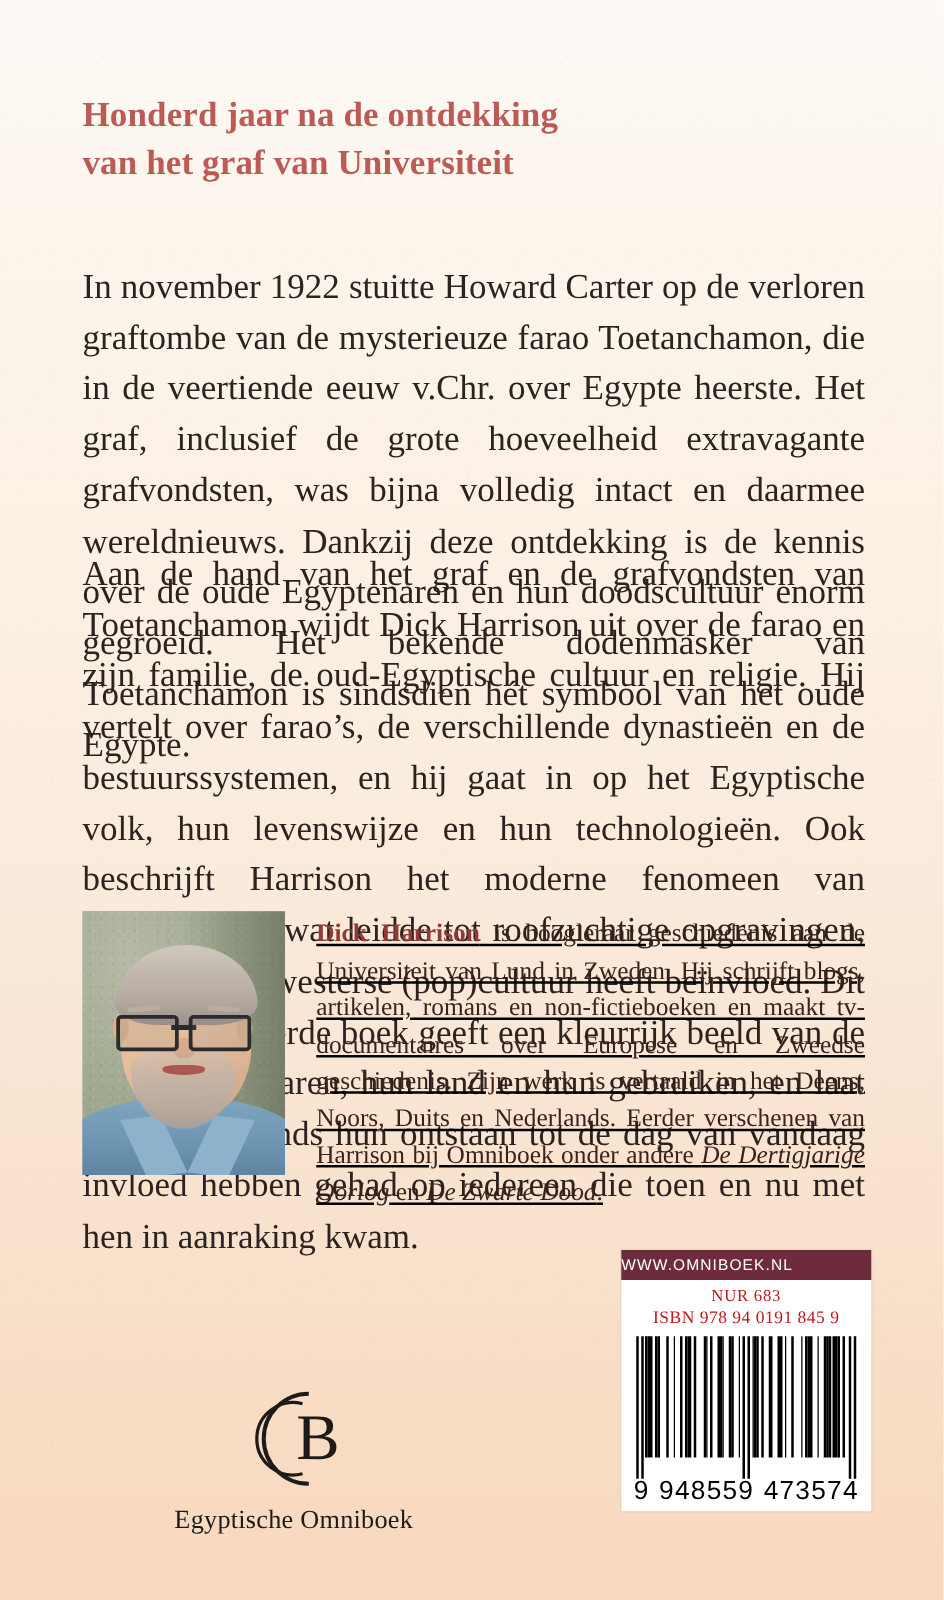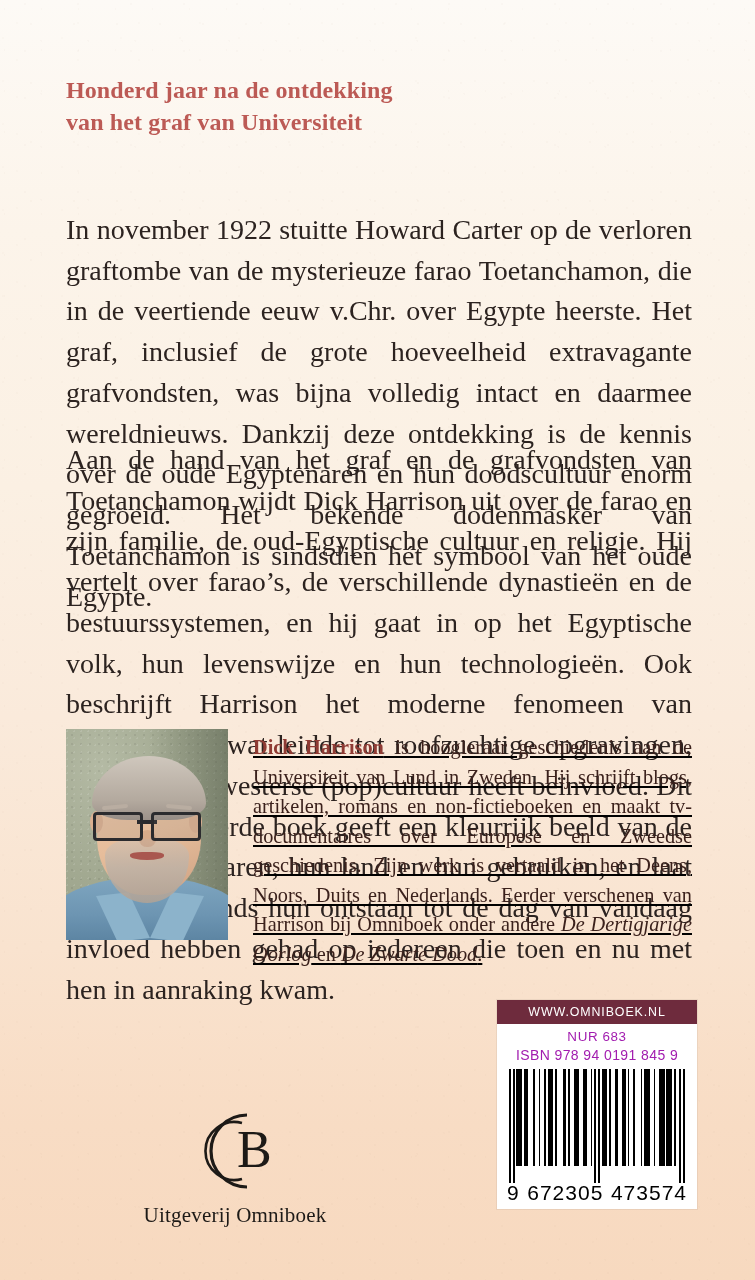--- a/index.html
+++ b/index.html
@@ -40,21 +40,21 @@
       radial-gradient(circle at 5%  88%, rgba(150,120,95,.08) 0 1px, transparent 1px);
     background-size: 37px 41px, 53px 47px, 43px 59px, 61px 37px, 47px 53px, 59px 43px;
   }
 
   .title {
     position: absolute;
     left: 66px;
     top: 74px;
     width: 624px;
     color: #bc5a55;
-    font-size: 24px;
+    font-size: 28px;
     line-height: 1.34;
     font-weight: bold;
     letter-spacing: .1px;
   }
   .title .line { display: block; }
 
   .body-copy {
     position: absolute;
     left: 66px;
     width: 626px;
@@ -218,28 +218,28 @@
     width: 200px;
     background: #ffffff;
     box-shadow: 0 0 0 1px rgba(0,0,0,.05);
   }
   .barcode-url {
     background: #6e2b3d;
     color: #ffffff;
     font-family: "Liberation Sans", sans-serif;
     font-size: 12.4px;
     letter-spacing: .9px;
-    text-align: center;
+    text-align: left;
     padding: 6px 0 6px;
     line-height: 1;
   }
   .barcode-meta {
     text-align: center;
-    color: #a21caf;
-    font-family: Liberation Sans, sans-serif;
+    color: #b91c1c;
+    font-family: Liberation Serif, serif;
     padding-top: 5px;
   }
   .barcode-nur { font-size: 13.4px; letter-spacing: .6px; line-height: 1.25; }
   .barcode-isbn { font-size: 14px; letter-spacing: .4px; line-height: 1.3; }
   .barcode-bars {
     height: 97px;
     margin: 5px 12px 0 12px;
     position: relative;
   }
   .barcode-bars .b {
@@ -302,21 +302,21 @@
   </div>
 
   <div class="publisher">
     <div class="logo-mark">
       <svg width="100" height="92" viewBox="0 0 100 92" aria-hidden="true">
         <path d="M62 10 A36 36 0 1 0 62 82" fill="none" stroke="#1d1a17" stroke-width="3.2"></path>
         <path d="M57 18 A29 29 0 1 0 57 74" fill="none" stroke="#1d1a17" stroke-width="2.6"></path>
         <text x="52" y="62" font-family="Liberation Serif, serif" font-size="52" fill="#1d1a17">B</text>
       </svg>
     </div>
-    <div class="publisher-name">Uitgeverij Omniboek</div>
+    <div class="publisher-name">Egyptische Omniboek</div>
   </div>
 
   <div class="barcode-panel">
     <div class="barcode-url">WWW.OMNIBOEK.NL</div>
     <div class="barcode-meta">
       <div class="barcode-nur">NUR 683</div>
       <div class="barcode-isbn">ISBN 978 94 0191 845 9</div>
     </div>
     <div class="barcode-bars" id="bars">
         <span class="b tall" style="left:0.0000%;width:1.0526%"></span>
@@ -364,18 +364,18 @@
         <span class="b" style="left:87.3684%;width:1.0526%"></span>
         <span class="b" style="left:89.4737%;width:1.0526%"></span>
         <span class="b" style="left:90.5263%;width:1.0526%"></span>
         <span class="b" style="left:91.5789%;width:1.0526%"></span>
         <span class="b" style="left:93.6842%;width:1.0526%"></span>
         <span class="b tall" style="left:96.8421%;width:1.0526%"></span>
         <span class="b tall" style="left:98.9474%;width:1.0526%"></span>
       </div>
     <div class="barcode-digits">
       <span>9</span>
-      <span>672305</span>
+      <span>948559</span>
       <span>473574</span>
     </div>
   </div>
 
 </div>
 
 </body></html>

